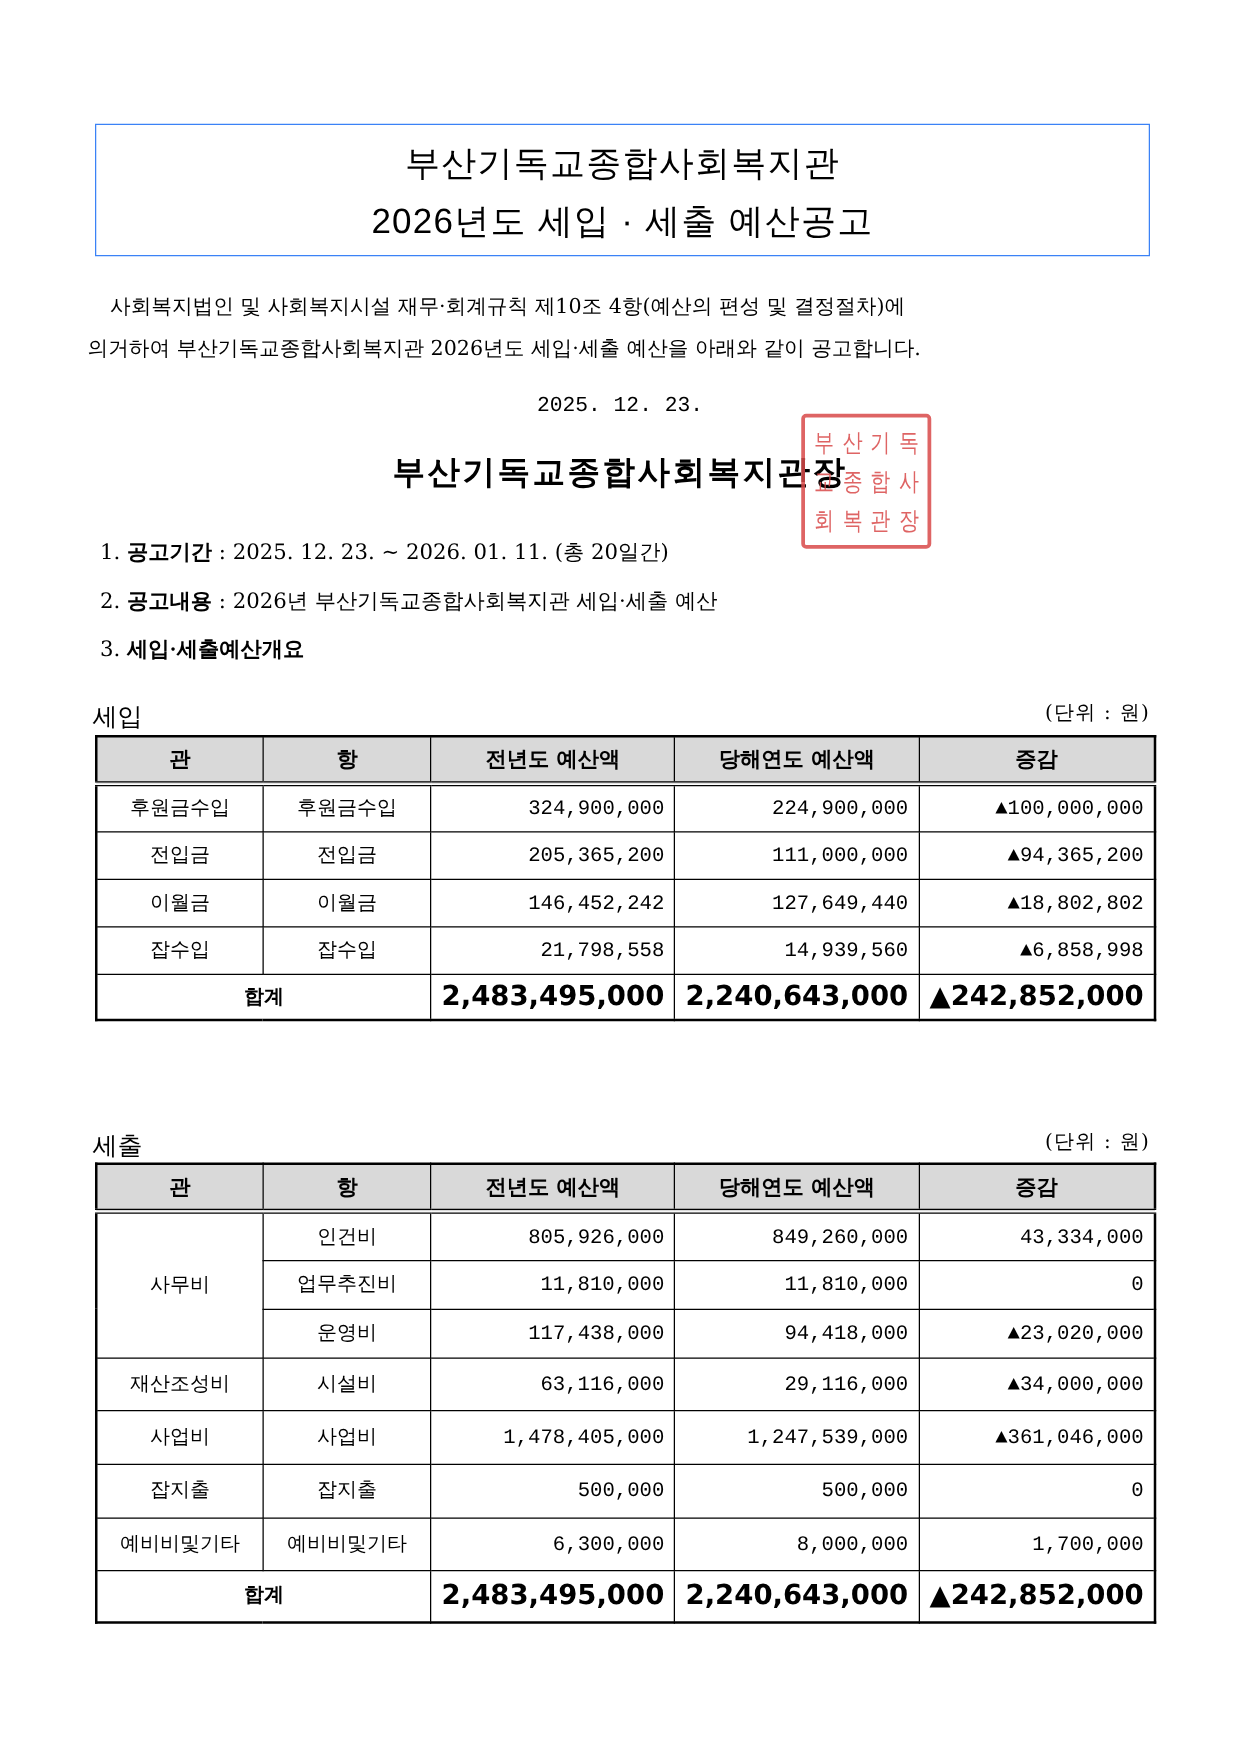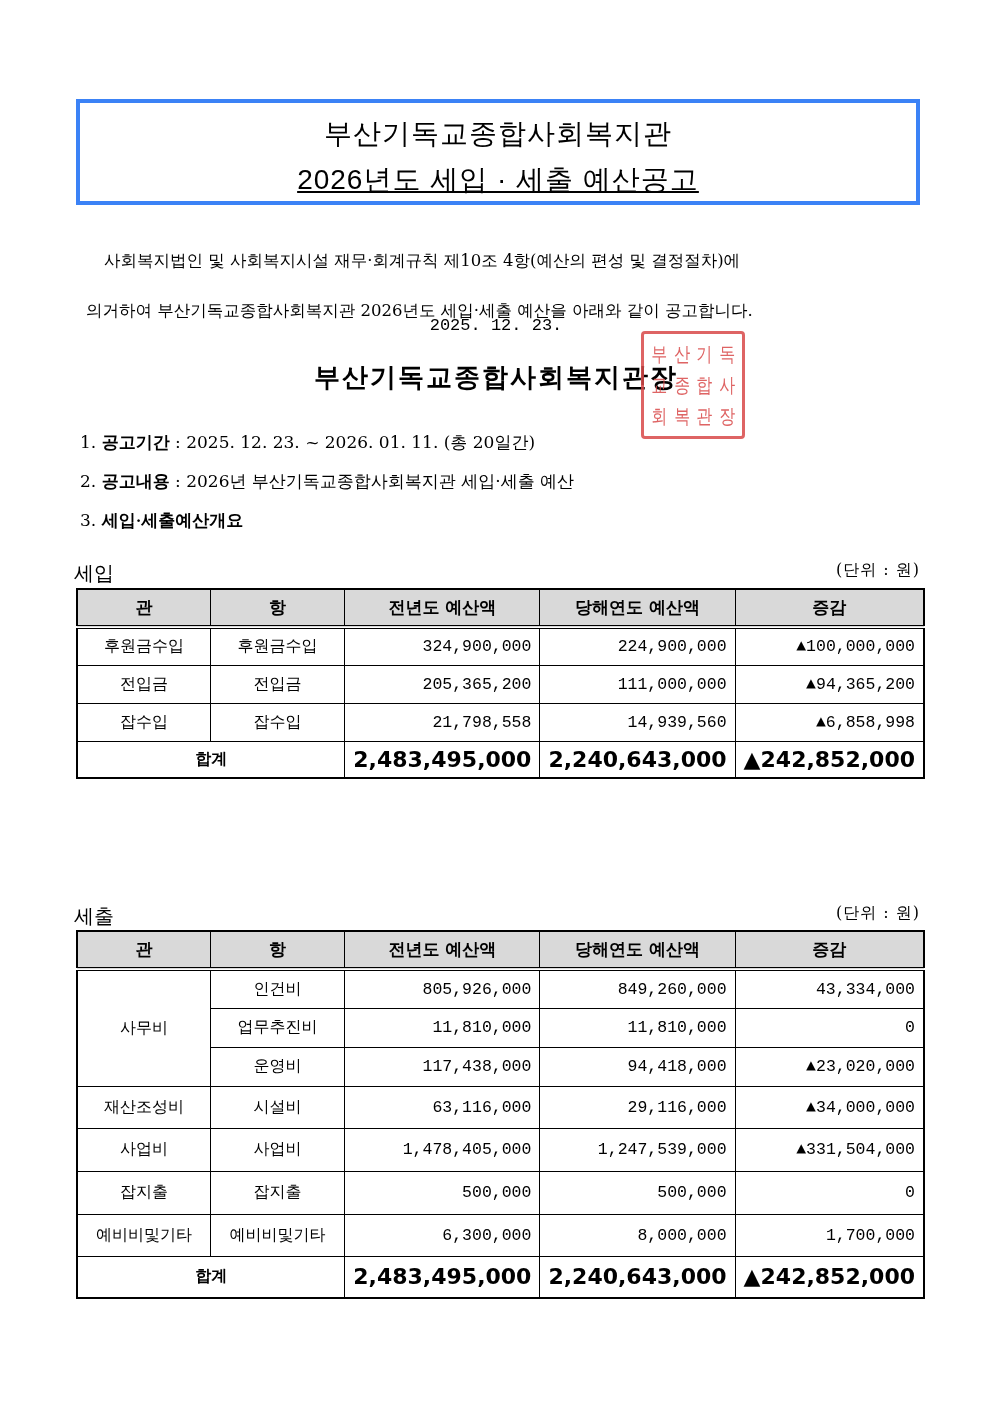--- a/index.html
+++ b/index.html
@@ -2,29 +2,29 @@
 <html><head>
 <meta charset="utf-8">
 <style>
   html, body { margin: 0; padding: 0; background: #ffffff; }
   body {
     width: 992px; height: 1403px; position: relative; overflow: hidden;
     font-family: "DejaVu Sans", sans-serif; color: #000;
   }
   .title-box {
     position: absolute; left: 76px; top: 99px; width: 844px; height: 106px;
-    border: 4px solid #3b82f6; box-sizing: border-box; text-align: center;
+    border: 1px solid #3b82f6; box-sizing: border-box; text-align: center;
   }
   .title-line1 { position: absolute; left: 0; right: 0; top: 12px; font-size: 28px; letter-spacing: 1px; font-family: "Liberation Sans", sans-serif; }
-  .title-line2 { position: absolute; left: 0; right: 0; top: 58px; font-size: 28px; letter-spacing: 1px; font-family: "Liberation Sans", sans-serif; text-decoration: underline; }
+  .title-line2 { position: absolute; left: 0; right: 0; top: 58px; font-size: 28px; letter-spacing: 1px; font-family: "Liberation Sans", sans-serif; }
   .intro {
     position: absolute; left: 70px; top: 228px; width: 860px;
     font-family: "DejaVu Serif", serif; font-size: 16.5px; line-height: 34px;
   }
-  .intro p { margin: 16px; }
+  .intro p { margin: 0; }
   .intro .l1 { padding-left: 18px; }
   .date { position: absolute; left: 0; width: 992px; top: 316px; text-align: center; font-family: "Liberation Mono", monospace; font-size: 17px; }
   .org-head { position: absolute; left: 0; width: 992px; top: 360px; text-align: center; font-size: 26px; font-weight: bold; letter-spacing: 2px; font-family: "Liberation Sans", sans-serif; }
   .seal {
     position: absolute; left: 641px; top: 331px; width: 104px; height: 108px;
     border: 3px solid #d94a4a; box-sizing: border-box; border-radius: 4px;
     display: grid; grid-template-columns: repeat(4, 1fr); grid-template-rows: repeat(3, 1fr);
     color: #d94a4a; font-size: 20px; text-align: center; align-items: center; opacity: 0.85;
     font-family: "DejaVu Serif", serif; padding: 4px;
   }
@@ -122,20 +122,27 @@
     <td class="r">▲100,000,000</td>
   </tr>
   <tr style="height:38px">
     <td class="c">전입금</td>
     <td class="c">전입금</td>
     <td class="r">205,365,200</td>
     <td class="r">111,000,000</td>
     <td class="r">▲94,365,200</td>
   </tr>
   <tr style="height:38px">
+    <td class="c">이월금</td>
+    <td class="c">이월금</td>
+    <td class="r">146,452,242</td>
+    <td class="r">127,649,440</td>
+    <td class="r">▲18,802,802</td>
+  </tr>
+  <tr style="height:38px">
     <td class="c">잡수입</td>
     <td class="c">잡수입</td>
     <td class="r">21,798,558</td>
     <td class="r">14,939,560</td>
     <td class="r">▲6,858,998</td>
   </tr>
   <tr class="total" style="height:37px">
     <td class="c" colspan="2">합계</td>
     <td class="r">2,483,495,000</td>
     <td class="r">2,240,643,000</td>
@@ -187,21 +194,21 @@
     <td class="c">시설비</td>
     <td class="r">63,116,000</td>
     <td class="r">29,116,000</td>
     <td class="r">▲34,000,000</td>
   </tr>
   <tr style="height:43px">
     <td class="c">사업비</td>
     <td class="c">사업비</td>
     <td class="r">1,478,405,000</td>
     <td class="r">1,247,539,000</td>
-    <td class="r">▲331,504,000</td>
+    <td class="r">▲361,046,000</td>
   </tr>
   <tr style="height:43px">
     <td class="c">잡지출</td>
     <td class="c">잡지출</td>
     <td class="r">500,000</td>
     <td class="r">500,000</td>
     <td class="r">0</td>
   </tr>
   <tr style="height:42px">
     <td class="c">예비비및기타</td>

